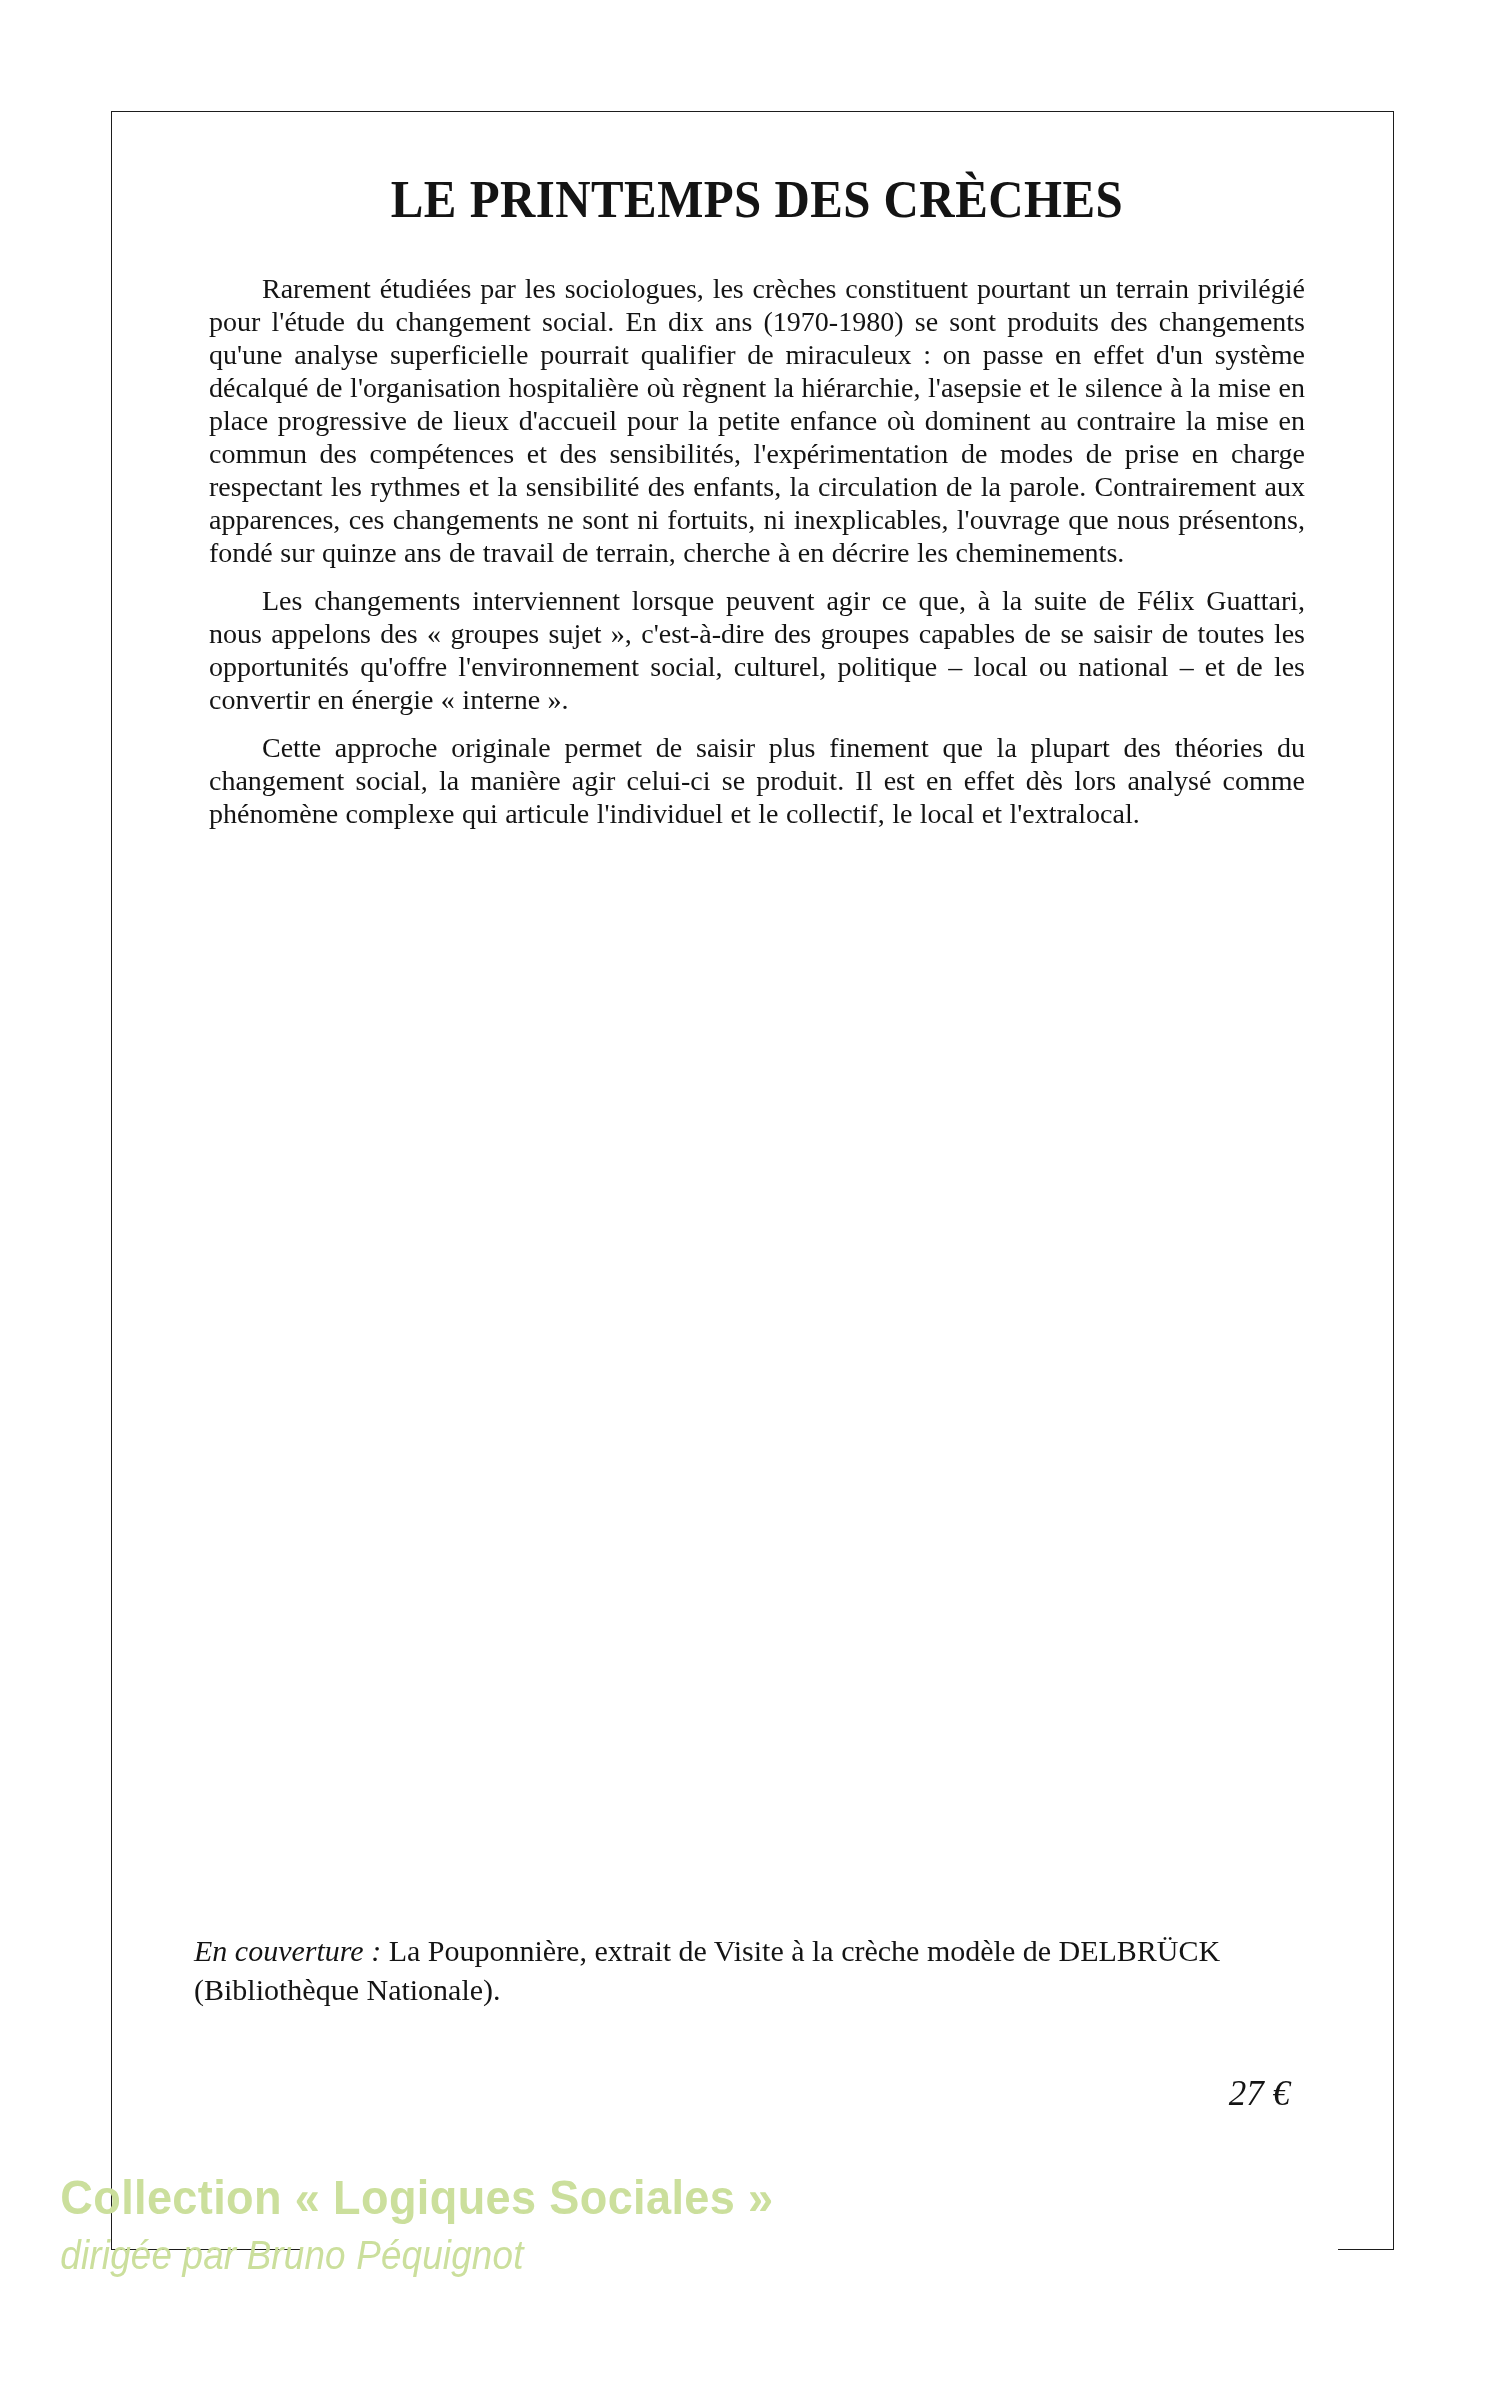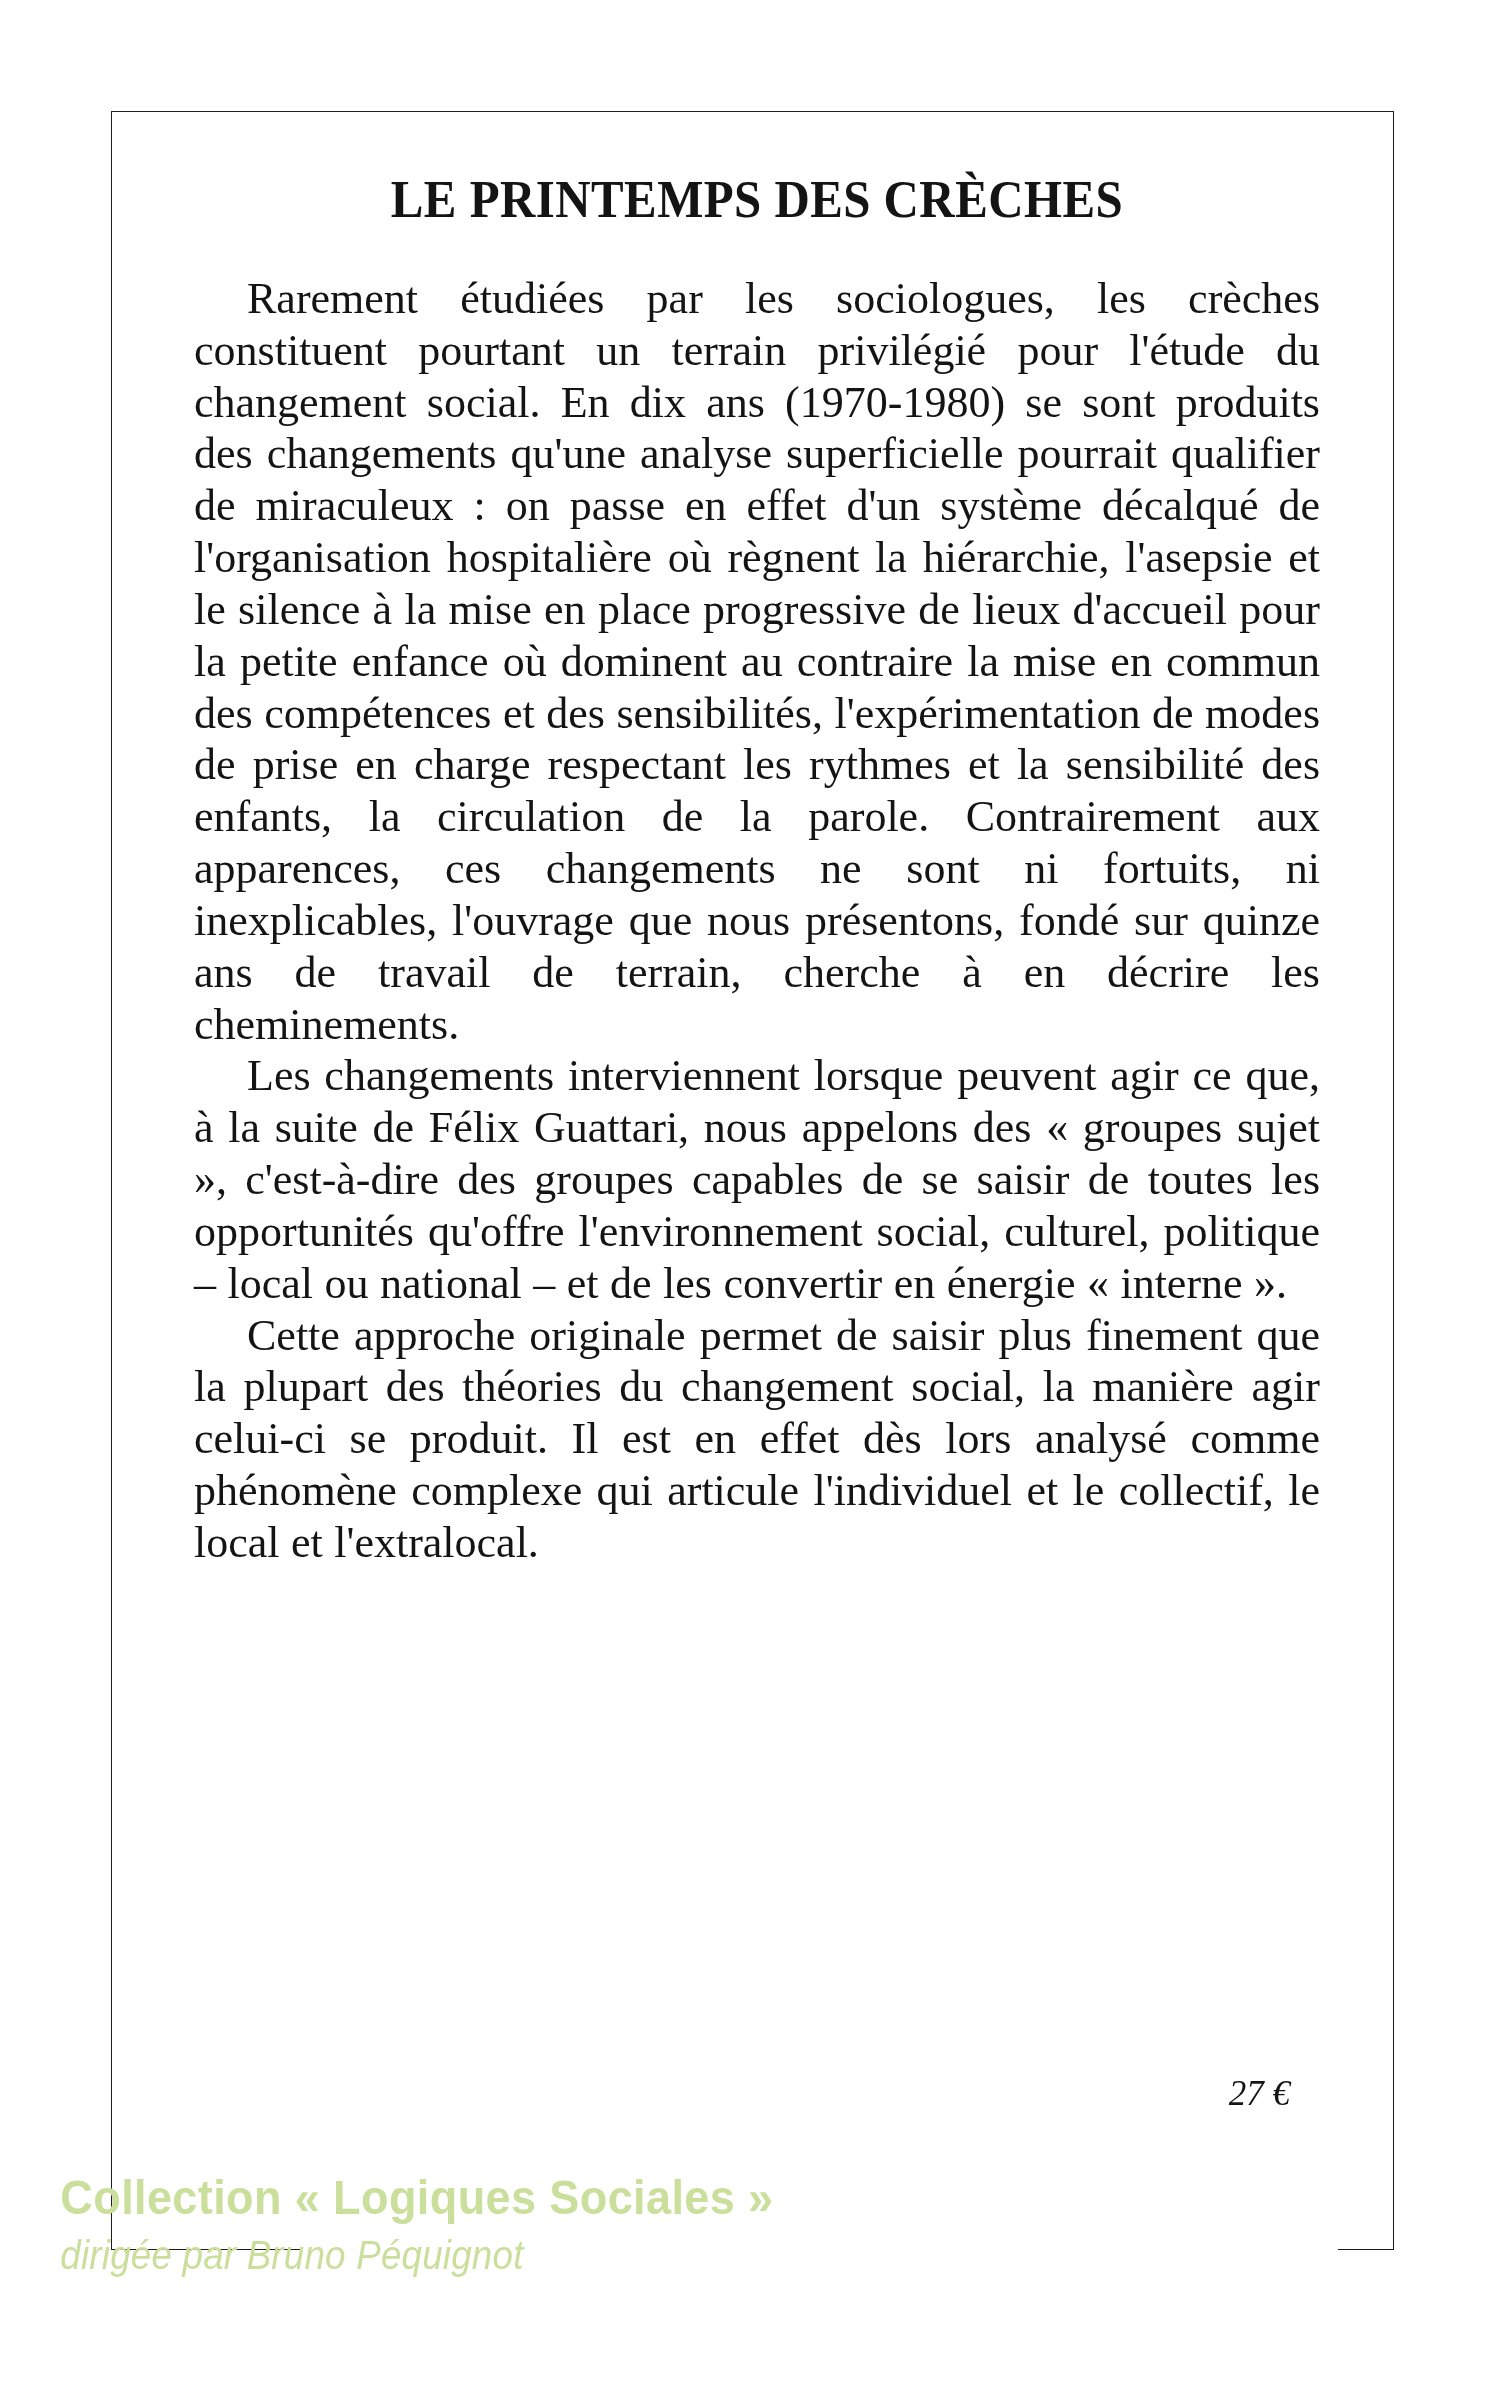--- a/index.html
+++ b/index.html
@@ -61,25 +61,25 @@
     letter-spacing: 0.5px;
     text-align: center;
     margin: 0 0 44px 0;
     padding: 0;
     color: #141414;
     transform: scaleX(0.94);
     transform-origin: center;
   }
 
   .blurb-para {
-    font-size: 44px;
+    font-size: 28px;
     line-height: 1.178;
     text-align: justify;
     text-justify: inter-word;
-    margin: 0;
+    margin: 15px;
     padding: 0;
     text-indent: 53px;
     color: #141414;
     hyphens: manual;
     word-spacing: 0.5px;
   }
 
   #author-note {
     margin-top: 72px;
     font-size: 33px;
@@ -166,20 +166,23 @@
 
     <p class="blurb-para">Rarement étudiées par les sociologues, les crèches constituent pourtant un terrain privilégié pour l'étude du changement social. En dix ans (1970-1980) se sont produits des changements qu'une analyse superficielle pourrait qualifier de miraculeux : on passe en effet d'un système décalqué de l'organisation hospitalière où règnent la hiérarchie, l'asepsie et le silence à la mise en place progressive de lieux d'accueil pour la petite enfance où dominent au contraire la mise en commun des compétences et des sensibilités, l'expérimentation de modes de prise en charge respectant les rythmes et la sensibilité des enfants, la circulation de la parole. Contrairement aux apparences, ces changements ne sont ni fortuits, ni inexplicables, l'ouvrage que nous présentons, fondé sur quinze ans de travail de terrain, cherche à en décrire les cheminements.</p>
 
     <p class="blurb-para">Les changements interviennent lorsque peuvent agir ce que, à la suite de Félix Guattari, nous appelons des « groupes sujet », c'est-à-dire des groupes capables de se saisir de toutes les opportunités qu'offre l'environnement social, culturel, politique – local ou national – et de les convertir en énergie « interne ».</p>
 
     <p class="blurb-para">Cette approche originale permet de saisir plus finement que la plupart des théories du changement social, la manière agir celui-ci se produit. Il est en effet dès lors analysé comme phénomène complexe qui articule l'individuel et le collectif, le local et l'extralocal.</p>
 
 
   </div>
 
+  <div id="cover-credit">
+    <span class="lead">En couverture :</span><span> La Pouponnière, extrait de Visite à la crèche modèle de DELBRÜCK (Bibliothèque Nationale).</span>
+  </div>
 
   <div id="price">27 €</div>
 
   <div id="collection-block">
     <div id="collection-title">Collection « Logiques Sociales »</div>
     <div id="collection-subtitle">dirigée par Bruno Péquignot</div>
   </div>
 
 </div>
 

